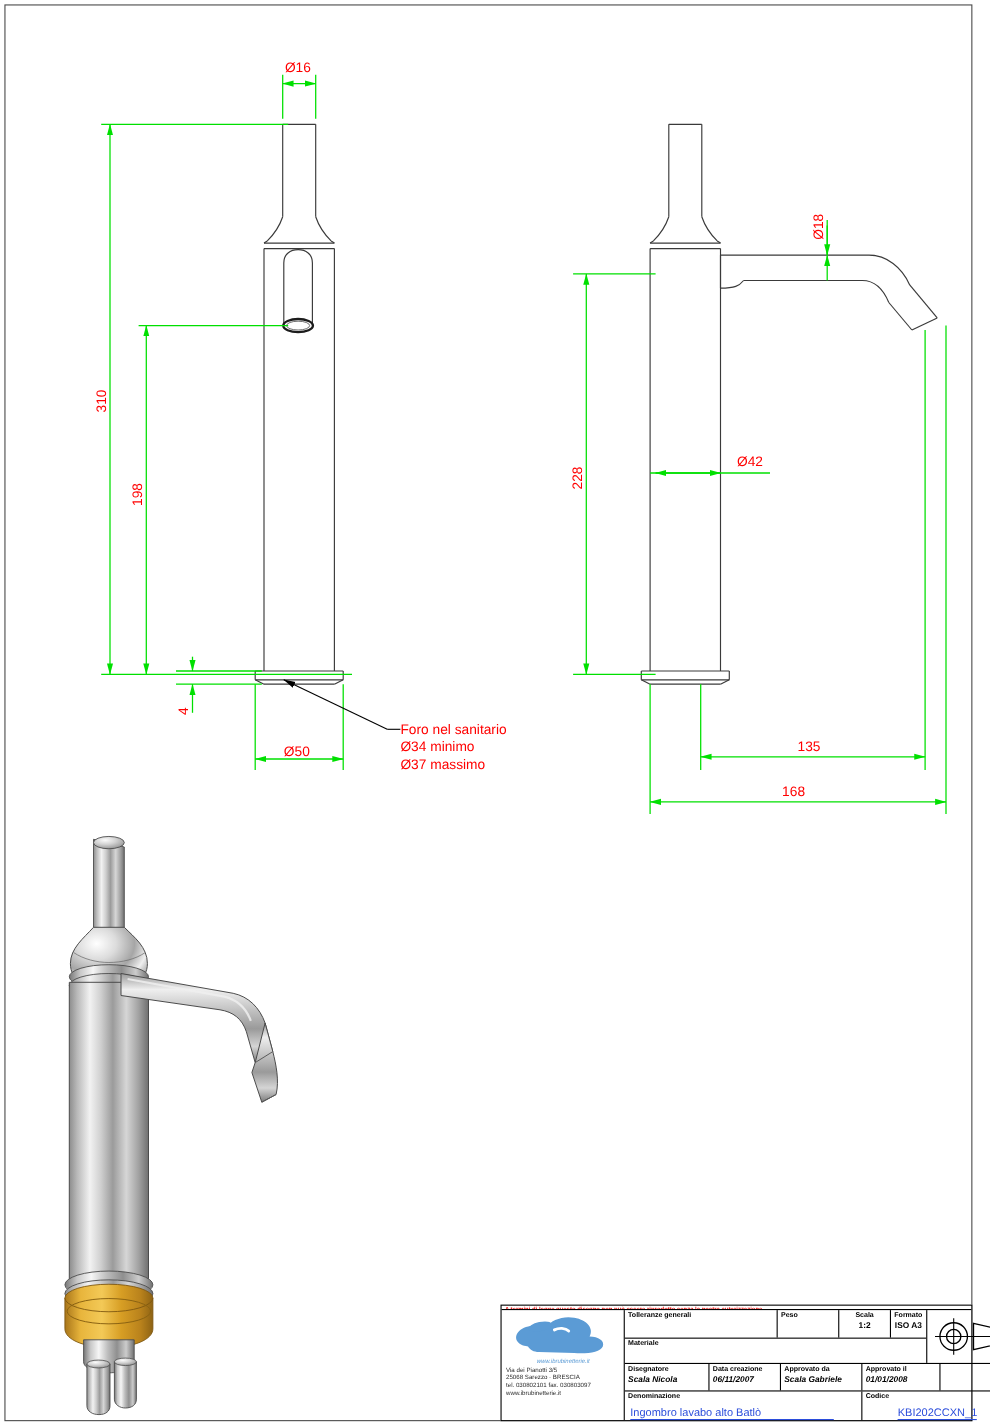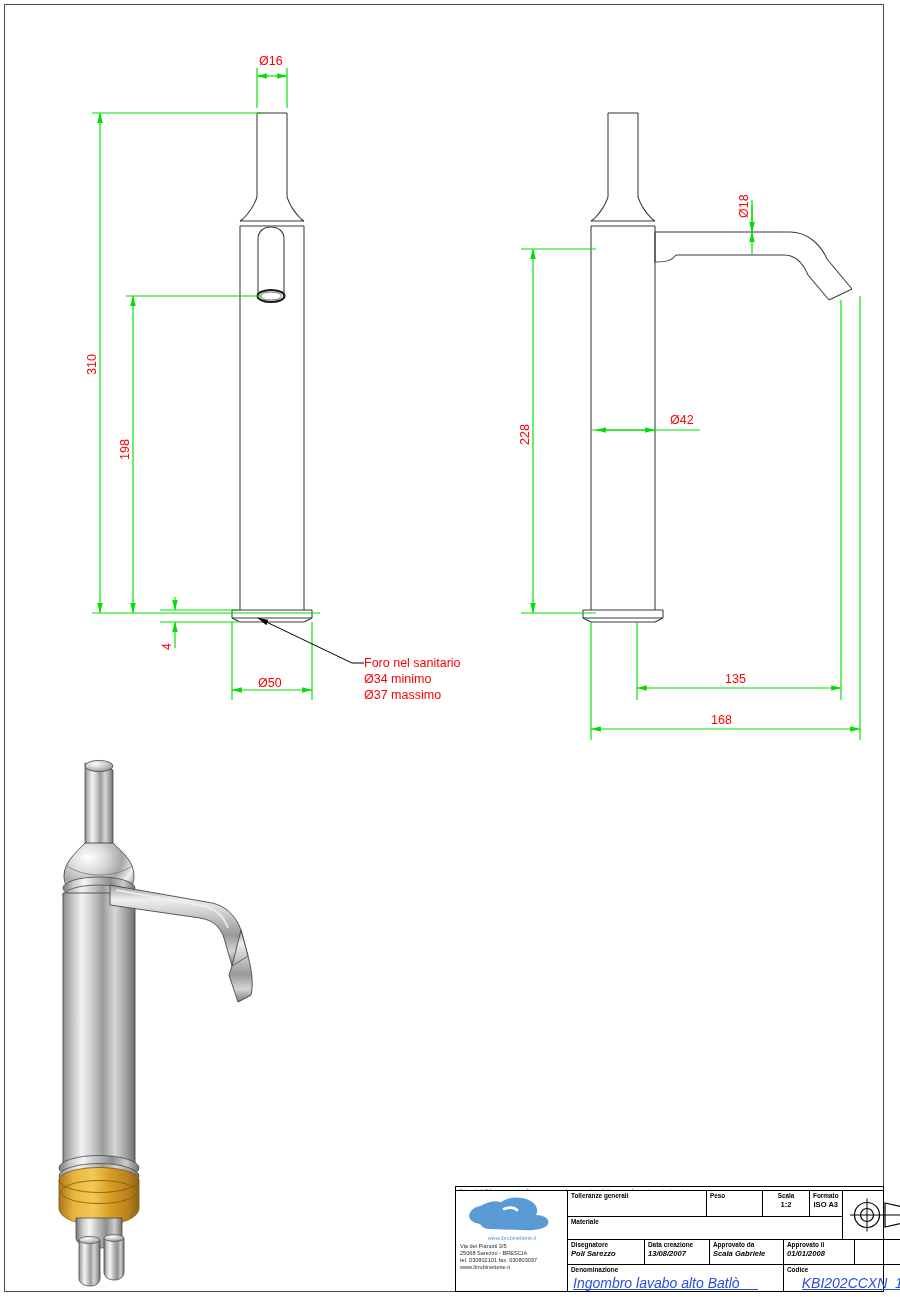--- a/index.html
+++ b/index.html
@@ -117,22 +117,21 @@
     font-size: 7.6px;
     font-weight: bold;
     color: #000;
     line-height: 9px;
     white-space: nowrap;
   }
   .val-c { text-align: center; }
   .val-it { font-style: italic; }
   .val-blue {
     color: #2b4ddb;
-    font-style: italic;
-    font-size: 14px;
+    font-size: 10px;
     border-bottom: 1px solid #2b4ddb;
     display: inline-block;
     line-height: 11px;
   }
   .r1 { height: 25px; }
   .r2 { height: 22px; }
   .r3 { height: 24px; }
   .r4 { height: 26px; }
   .proj-cell {
     width: 79px;
@@ -464,25 +463,25 @@
               <line x1="20" y1="2.5" x2="20" y2="35.5" stroke="#000" stroke-width="1"></line>
               <line x1="3" y1="19" x2="67" y2="19" stroke="#000" stroke-width="1"></line>
               <path d="M38,7 L64,13 L64,25 L38,31 Z" fill="none" stroke="#000" stroke-width="1.2"></path>
             </svg>
           </div>
         </div>
 
         <div class="tb-row r3" style="border-top:1.2px solid #000">
           <div class="cell" style="width:77px">
             <div class="lbl">Disegnatore</div>
-            <div class="val val-it">Poli Sarezzo</div>
+            <div class="val val-it">Scala Nicola</div>
           </div>
           <div class="cell" style="width:65px">
             <div class="lbl">Data creazione</div>
-            <div class="val val-it">13/08/2007</div>
+            <div class="val val-it">06/11/2007</div>
           </div>
           <div class="cell" style="width:74px">
             <div class="lbl">Approvato da</div>
             <div class="val val-it">Scala Gabriele</div>
           </div>
           <div class="cell" style="width:71px">
             <div class="lbl">Approvato il</div>
             <div class="val val-it">01/01/2008</div>
           </div>
           <div class="cell" style="flex:1;border-right:none"></div>

